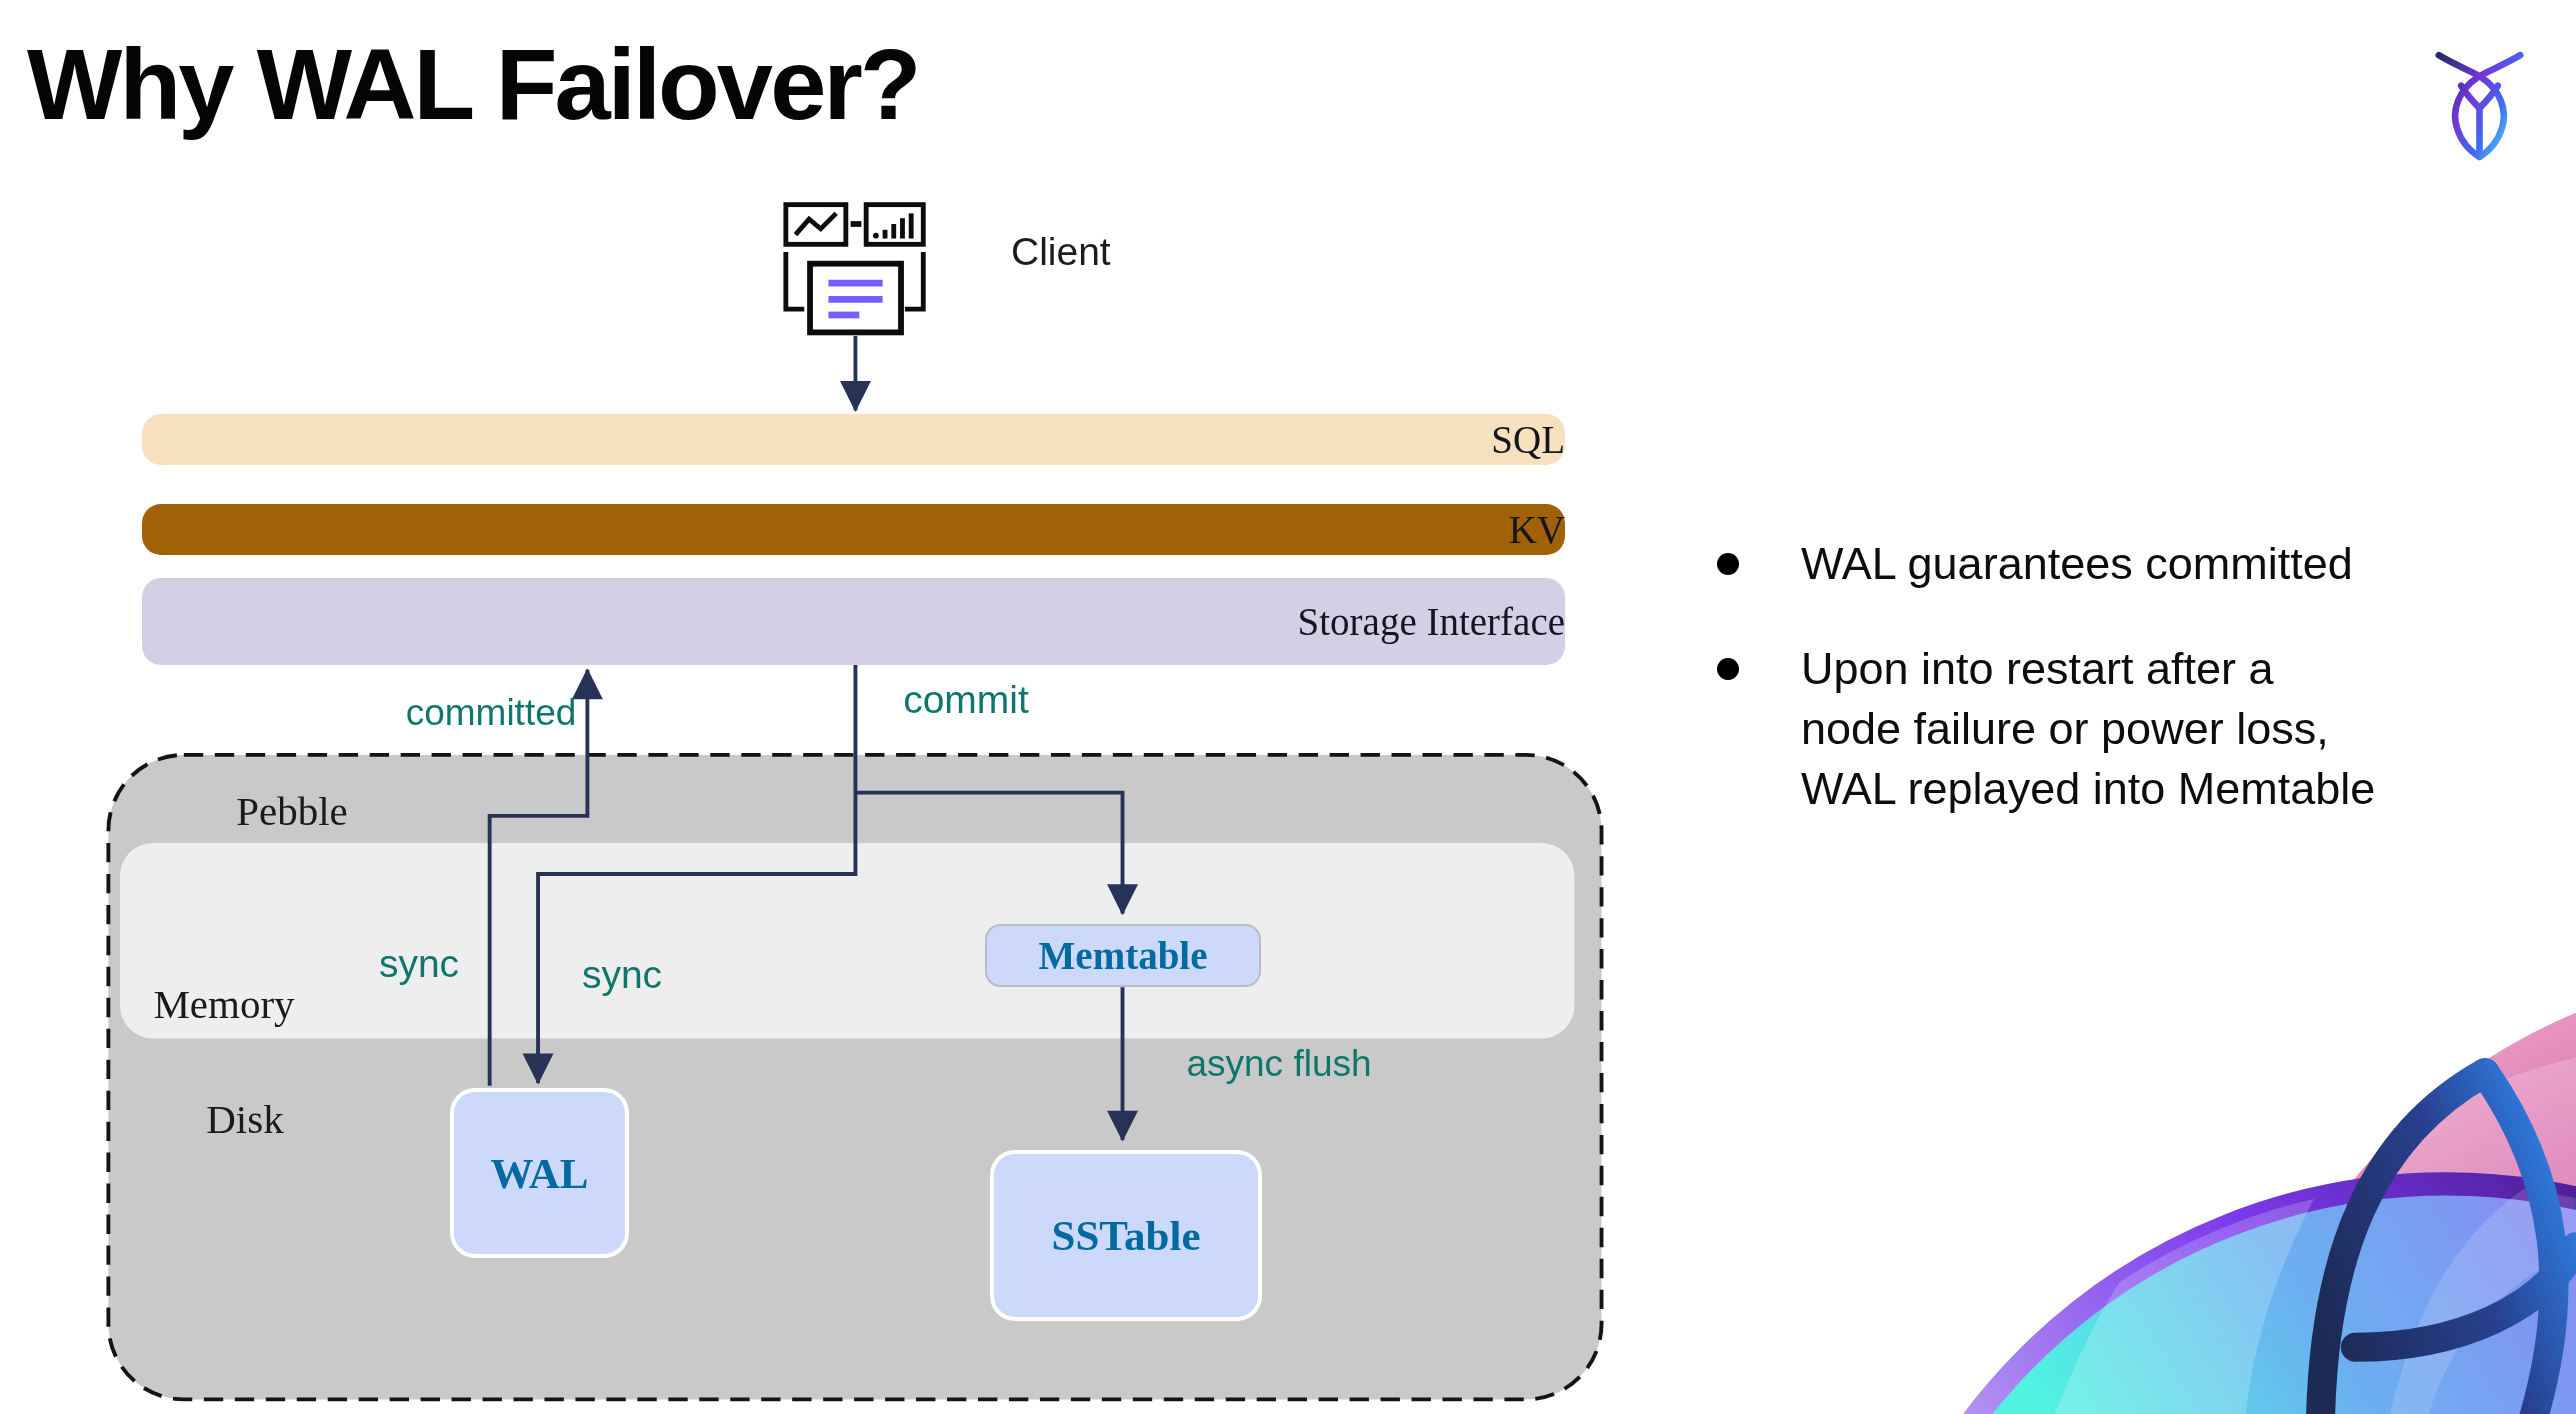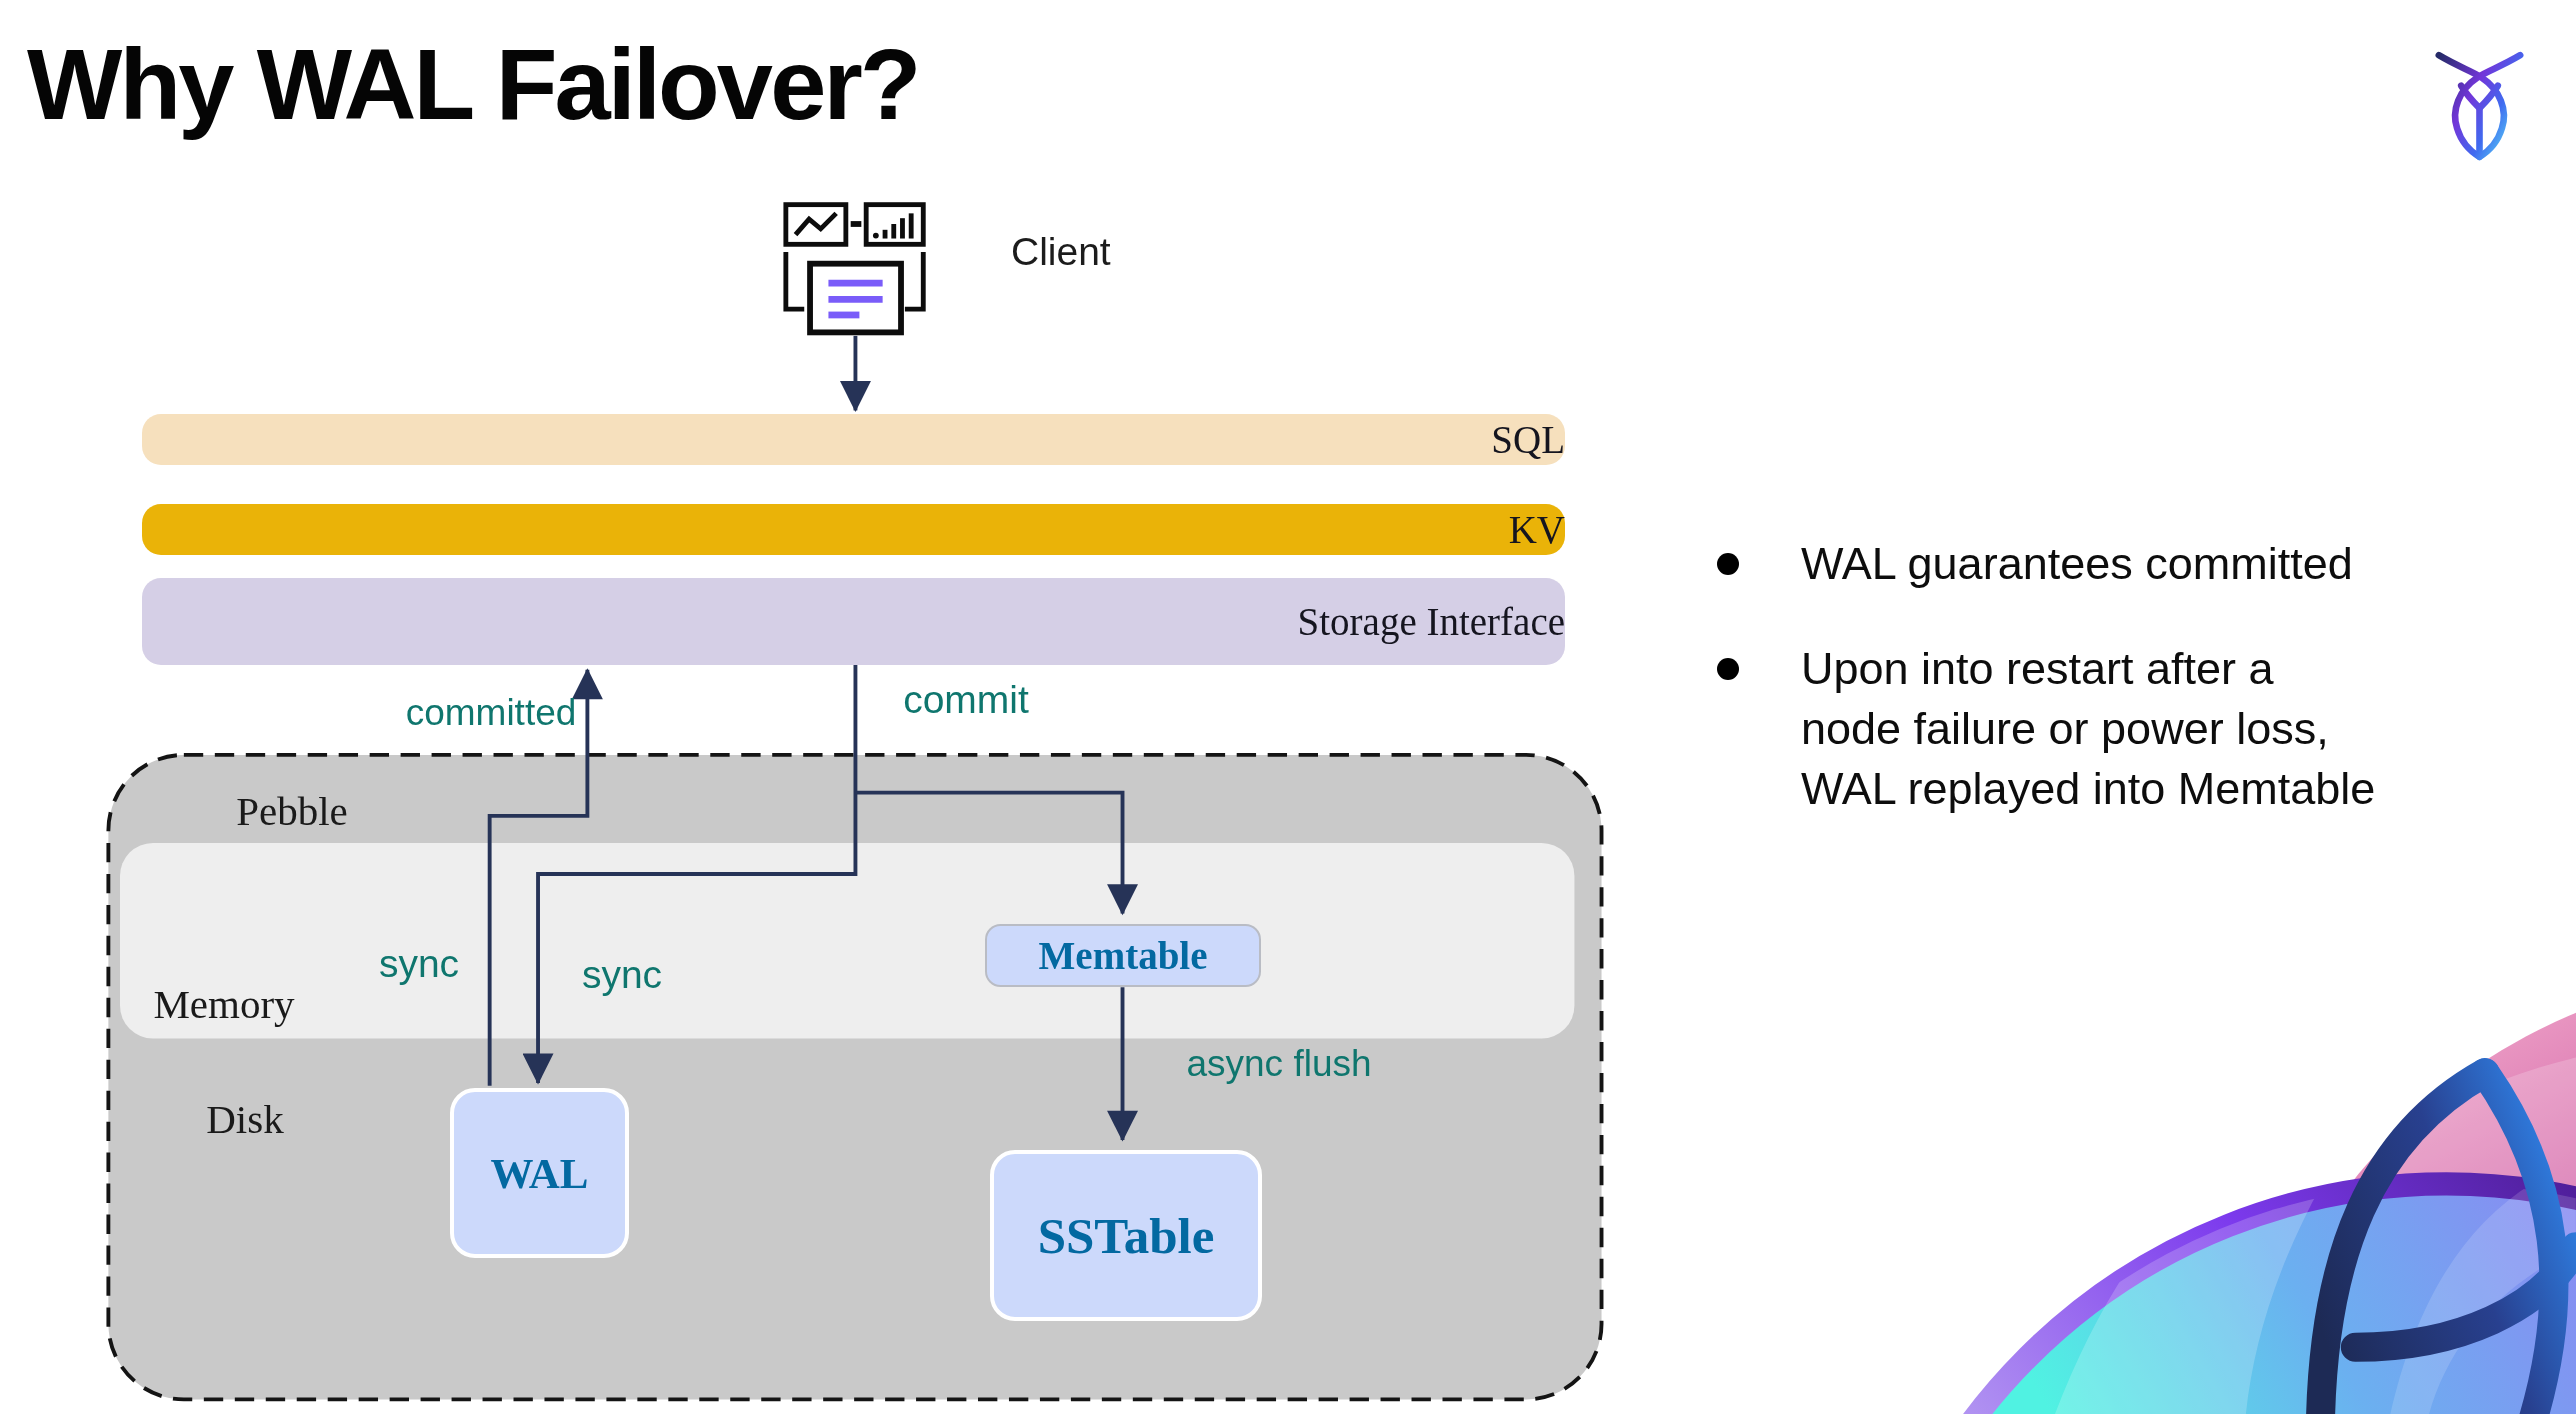--- a/index.html
+++ b/index.html
@@ -53,21 +53,21 @@
   
   .node {
     background:#ccd9fb;
     display:flex; align-items:center; justify-content:center;
     font-family:"Liberation Serif", serif;
     font-weight:bold; color:#0369a1;
     box-sizing:border-box;
   }
   #box-wal      { left:450px;  top:1088px; width:179px; height:170px; border:4.8px solid #ffffff; border-radius:25px; font-size:43px; }
   #box-memtable { left:985px; top:924px;  width:276px; height:63px;  border:2.9px solid #b9bcc4; border-radius:15.5px; font-size:39px; }
-  #box-sstable  { left:990px; top:1150px; width:272px; height:171px; border:4.8px solid #ffffff; border-radius:25px; font-size:51px; }
+  #box-sstable  { left:990px; top:1150px; width:272px; height:171px; border:4.8px solid #ffffff; border-radius:25px; font-size:43px; }
 
   
   #bullets { left:1715px; top:534px; width:852px; }
   .bullet-row { display:flex; margin-bottom:45px; }
   .bullet-dot {
     width:22px; height:22px; border-radius:50%;
     background:#000; flex:0 0 22px;
     margin:19.4px 62px 0 1.9px;
   }
   .bullet-text {
@@ -148,21 +148,21 @@
     <line x1="856" y1="292" x2="912" y2="292"></line>
     <line x1="856" y1="309" x2="912" y2="309"></line>
     <line x1="856" y1="325" x2="888" y2="325"></line>
   </g>
 </svg>
 <div id="client-label" class="abs">Client</div>
 
 <div id="bar-sql" class="abs bar" style="background-color: rgb(246, 224, 189);">
     <span>SQL</span>
   </div>
-<div id="bar-kv" class="abs bar" style="background-color: #eab308;">
+<div id="bar-kv" class="abs bar" style="background-color: #a16207;">
     <span>KV</span>
   </div>
 <div id="bar-storage" class="abs bar" style="background-color: rgb(213, 207, 230);">
     <span>Storage Interface</span>
   </div>
 
 <div class="abs region-label" style="left:292px; top:811px;">Pebble</div>
 <div class="abs region-label" style="left:224px; top:1004px;">Memory</div>
 <div class="abs region-label" style="left:245px; top:1119px;">Disk</div>
 

